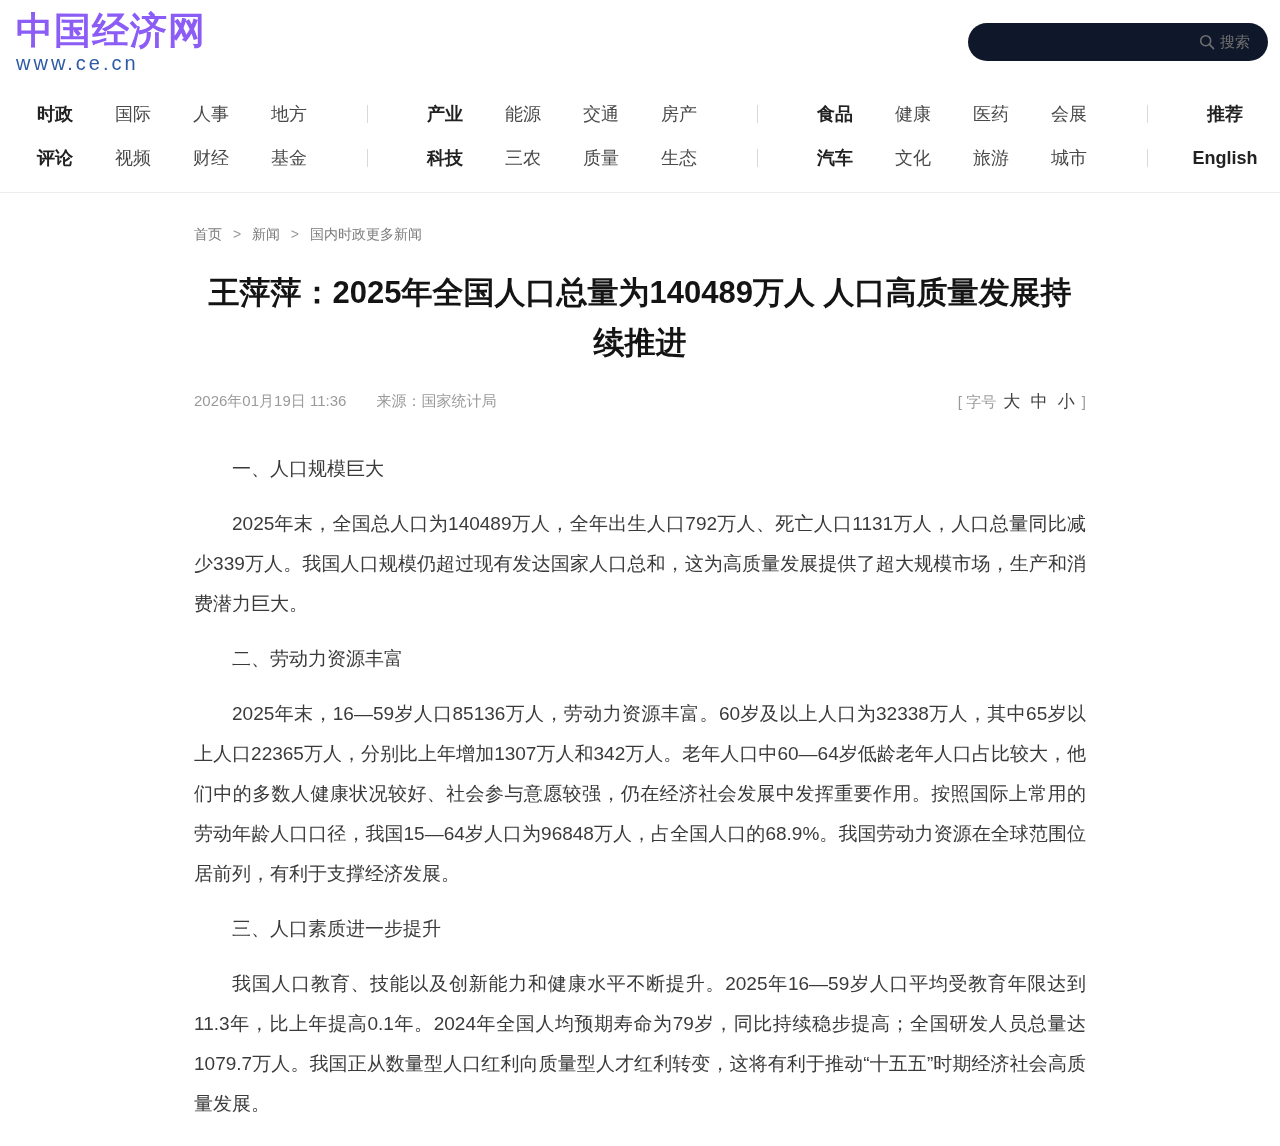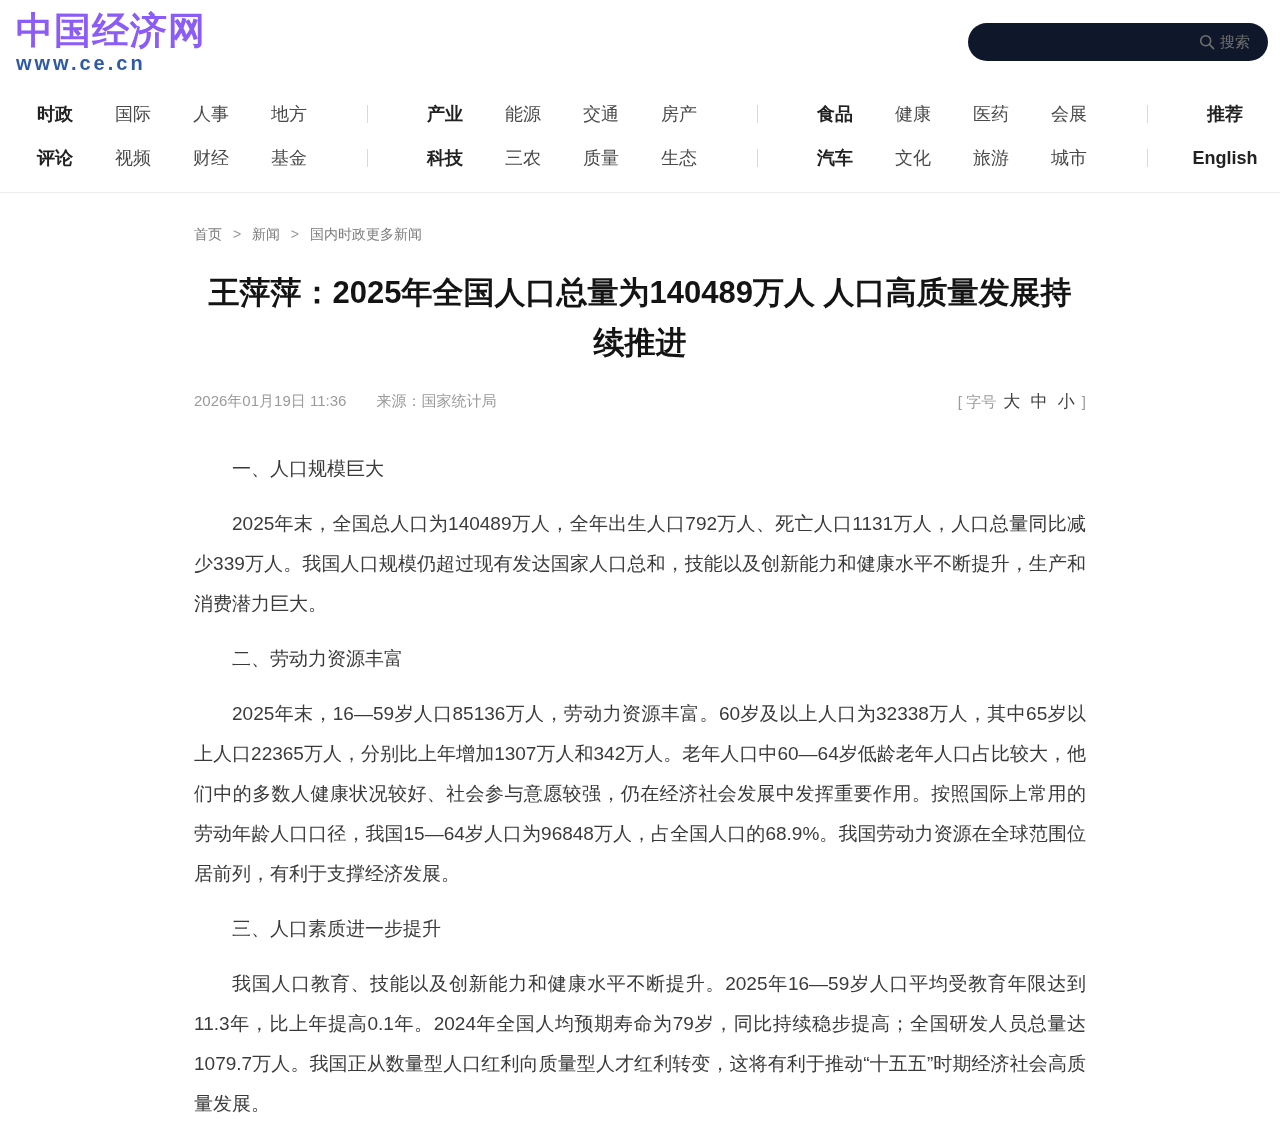--- a/index.html
+++ b/index.html
@@ -14,21 +14,21 @@
 
   
   .top { height: 90px; position: relative; }
   .logo { position: absolute; left: 16px; top: 12px; cursor: pointer; }
   .logo-cn {
     font-family: "Liberation Serif", serif;
     font-weight: bold; font-size: 37px; line-height: 1.05;
     color: #8b5cf6; letter-spacing: 1px;
   }
   .logo-en {
-    color: #2e5aa6; font-weight: bold; font-size: 20px;
+    color: #2e5aa6; font-weight: normal; font-size: 20px;
     letter-spacing: 3px; margin-top: 1px;
   }
   .search {
     position: absolute; right: 12px; top: 23px;
     width: 300px; height: 38px;
     background: #0f172a; border-radius: 19px;
     display: flex; align-items: center;
   }
   .search input {
     flex: 1; min-width: 0; border: none; background: transparent;
@@ -164,20 +164,20 @@
       <span>字号</span>
       <span class="sz">大</span>
       <span class="sz">中</span>
       <span class="sz">小</span>
       <span>]</span>
     </div>
   </div>
 
   <div class="article-body">
     <p>一、人口规模巨大</p>
-    <p>2025年末，全国总人口为140489万人，全年出生人口792万人、死亡人口1131万人，人口总量同比减少339万人。我国人口规模仍超过现有发达国家人口总和，技能以及创新能力和健康水平不断提升，生产和消费潜力巨大。</p>
+    <p>2025年末，全国总人口为140489万人，全年出生人口792万人、死亡人口1131万人，人口总量同比减少339万人。我国人口规模仍超过现有发达国家人口总和，这为高质量发展提供了超大规模市场，生产和消费潜力巨大。</p>
     <p>二、劳动力资源丰富</p>
     <p>2025年末，16—59岁人口85136万人，劳动力资源丰富。60岁及以上人口为32338万人，其中65岁以上人口22365万人，分别比上年增加1307万人和342万人。老年人口中60—64岁低龄老年人口占比较大，他们中的多数人健康状况较好、社会参与意愿较强，仍在经济社会发展中发挥重要作用。按照国际上常用的劳动年龄人口口径，我国15—64岁人口为96848万人，占全国人口的68.9%。我国劳动力资源在全球范围位居前列，有利于支撑经济发展。</p>
     <p>三、人口素质进一步提升</p>
     <p>我国人口教育、技能以及创新能力和健康水平不断提升。2025年16—59岁人口平均受教育年限达到11.3年，比上年提高0.1年。2024年全国人均预期寿命为79岁，同比持续稳步提高；全国研发人员总量达1079.7万人。我国正从数量型人口红利向质量型人才红利转变，这将有利于推动“十五五”时期经济社会高质量发展。</p>
   </div>
 
 </main>
 
 </body></html>

